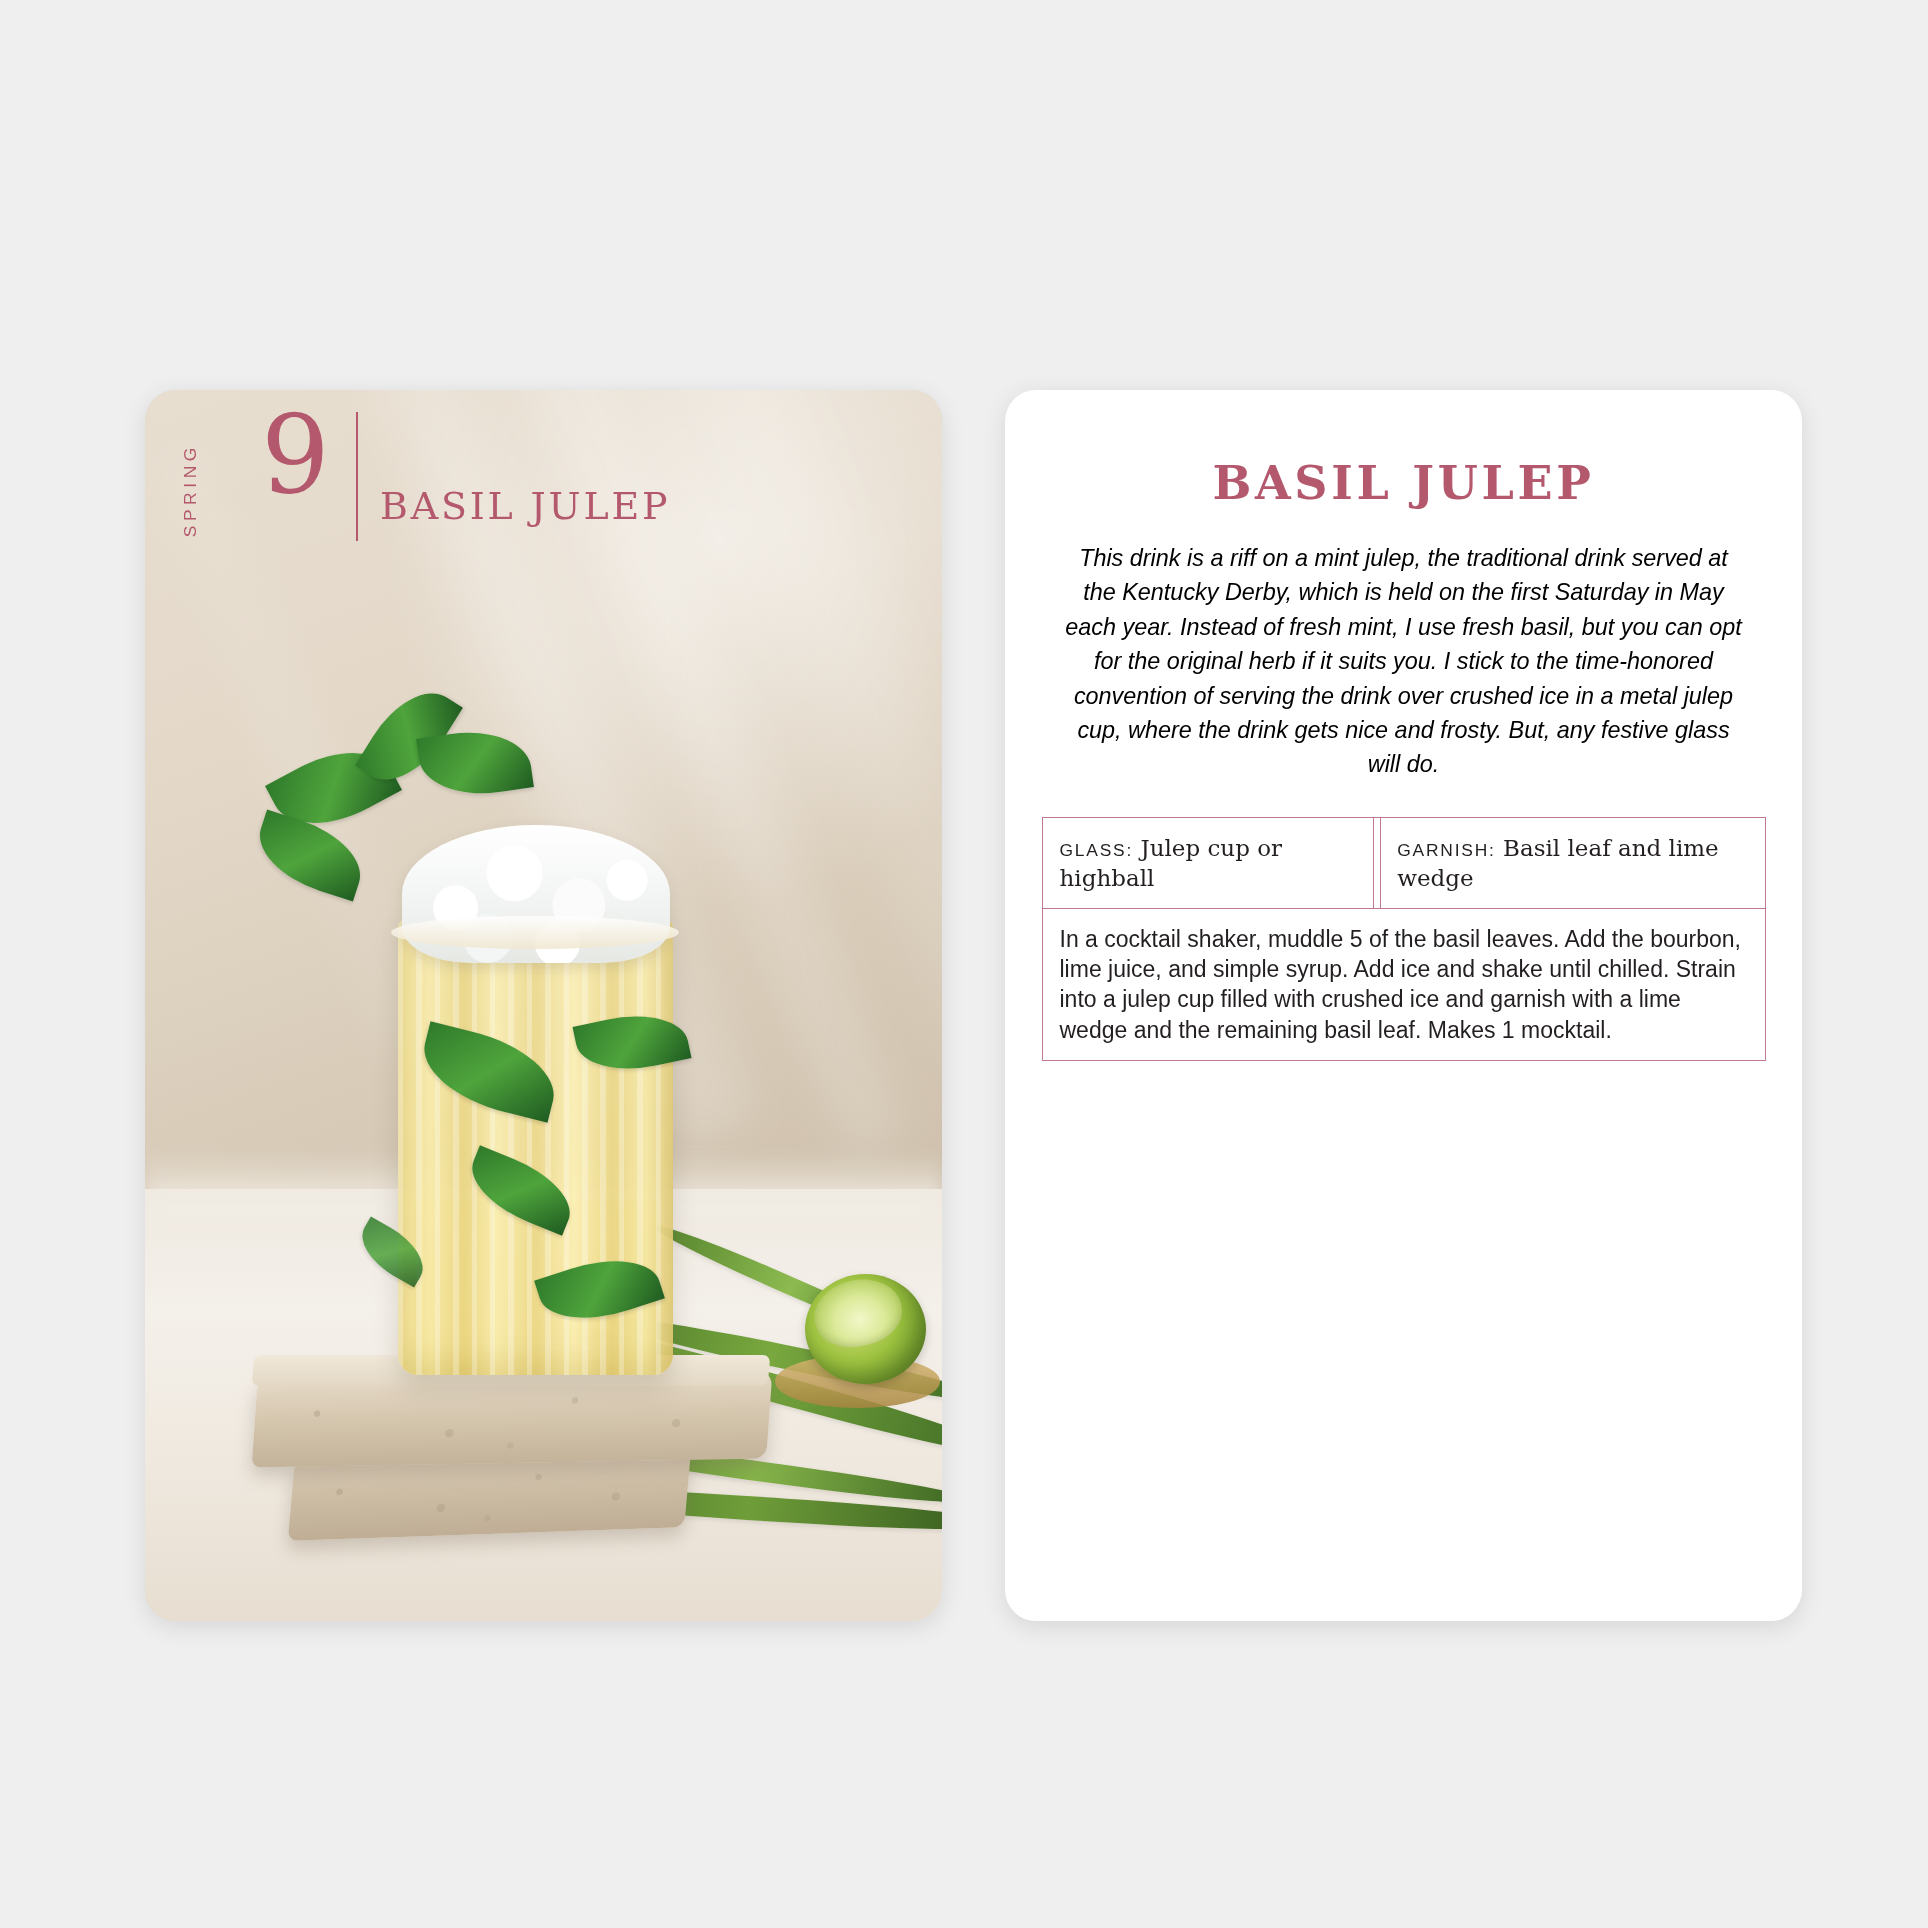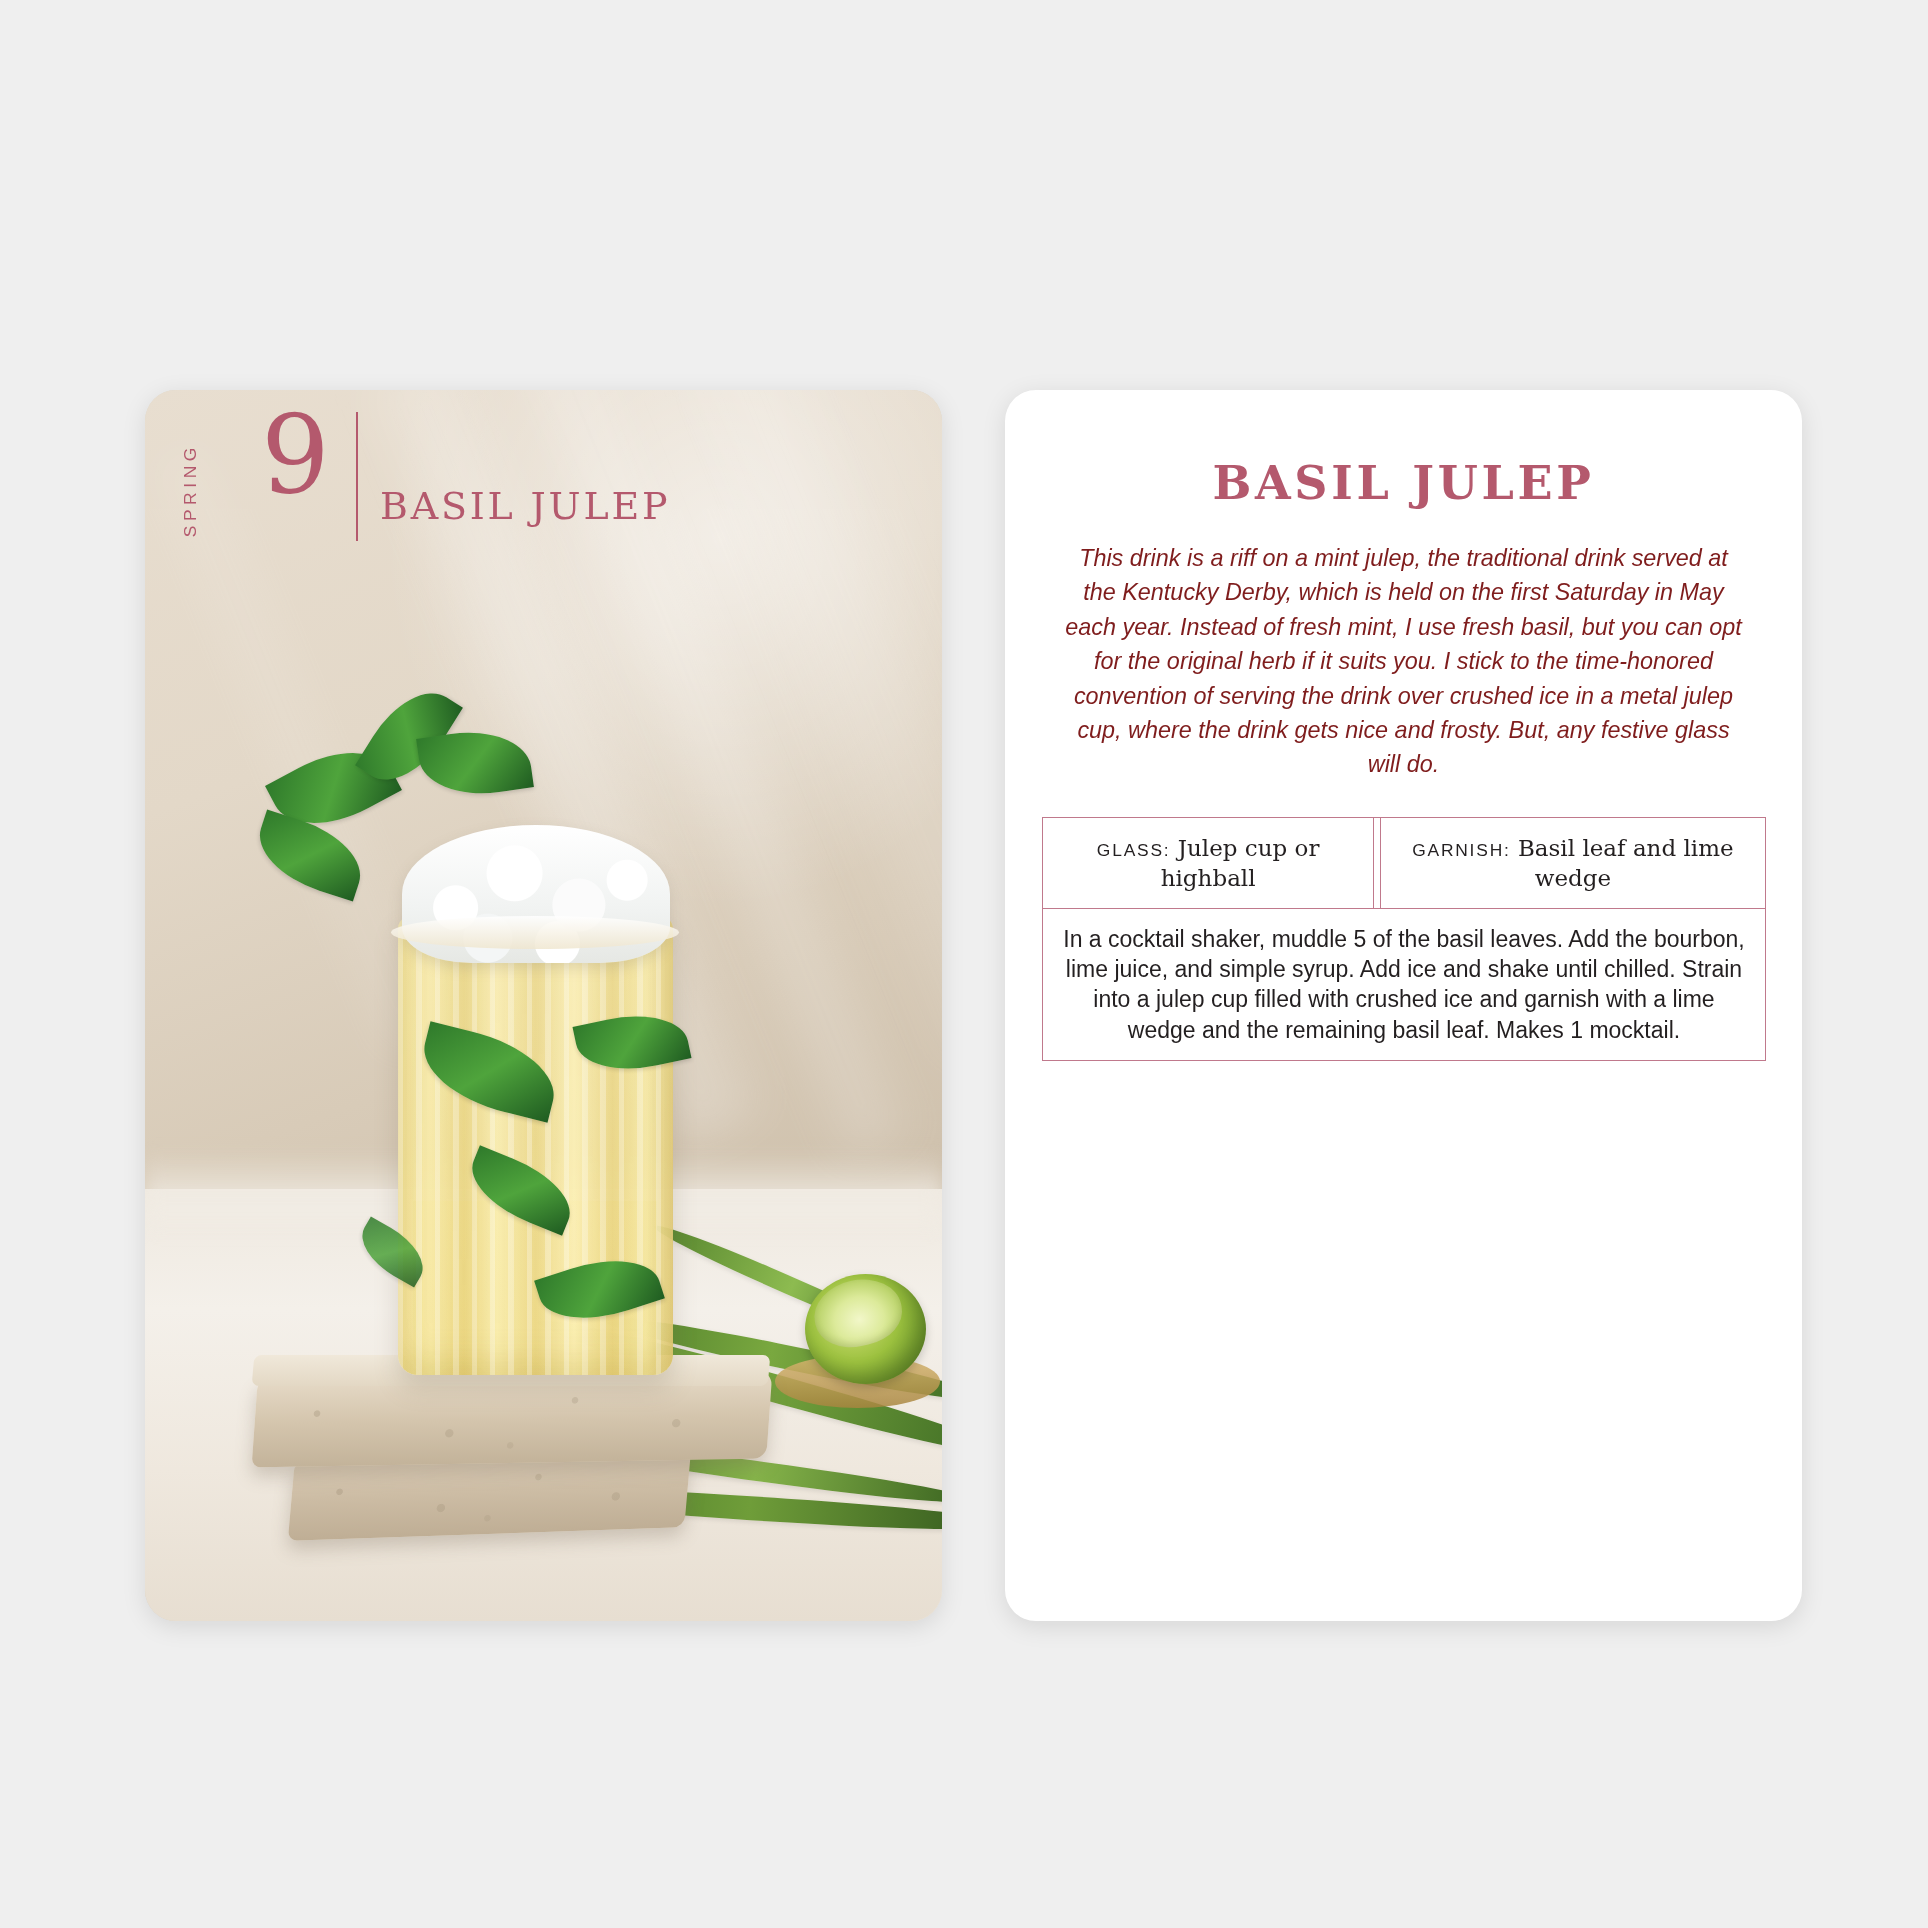--- a/index.html
+++ b/index.html
@@ -274,29 +274,28 @@
     font-family: "DejaVu Serif", serif;
     font-size: 46px;
     letter-spacing: 3.7px;
   }
   .intro {
     margin: 31px 59px 0 59px;
     text-align: center;
     font-style: italic;
     font-size: 23.4px;
     line-height: 1.47;
-    color: #7f1d1d;
+    color: #000000;
     font-family: "Liberation Sans", sans-serif;
   }
   .recipe-table {
     margin: 35px 37px 8px 37px;
     border: 1.4px solid #c0798c;
     border-collapse: collapse;
     width: calc(100% - 73px);
-    text-align: center;
   }
   .recipe-table td {
     border: 1.4px solid #c0798c;
     vertical-align: top;
     padding: 14.7px 16.5px;
     font-size: 23px;
     line-height: 1.32;
     color: #231f20;
   }
   .meta-cell {

